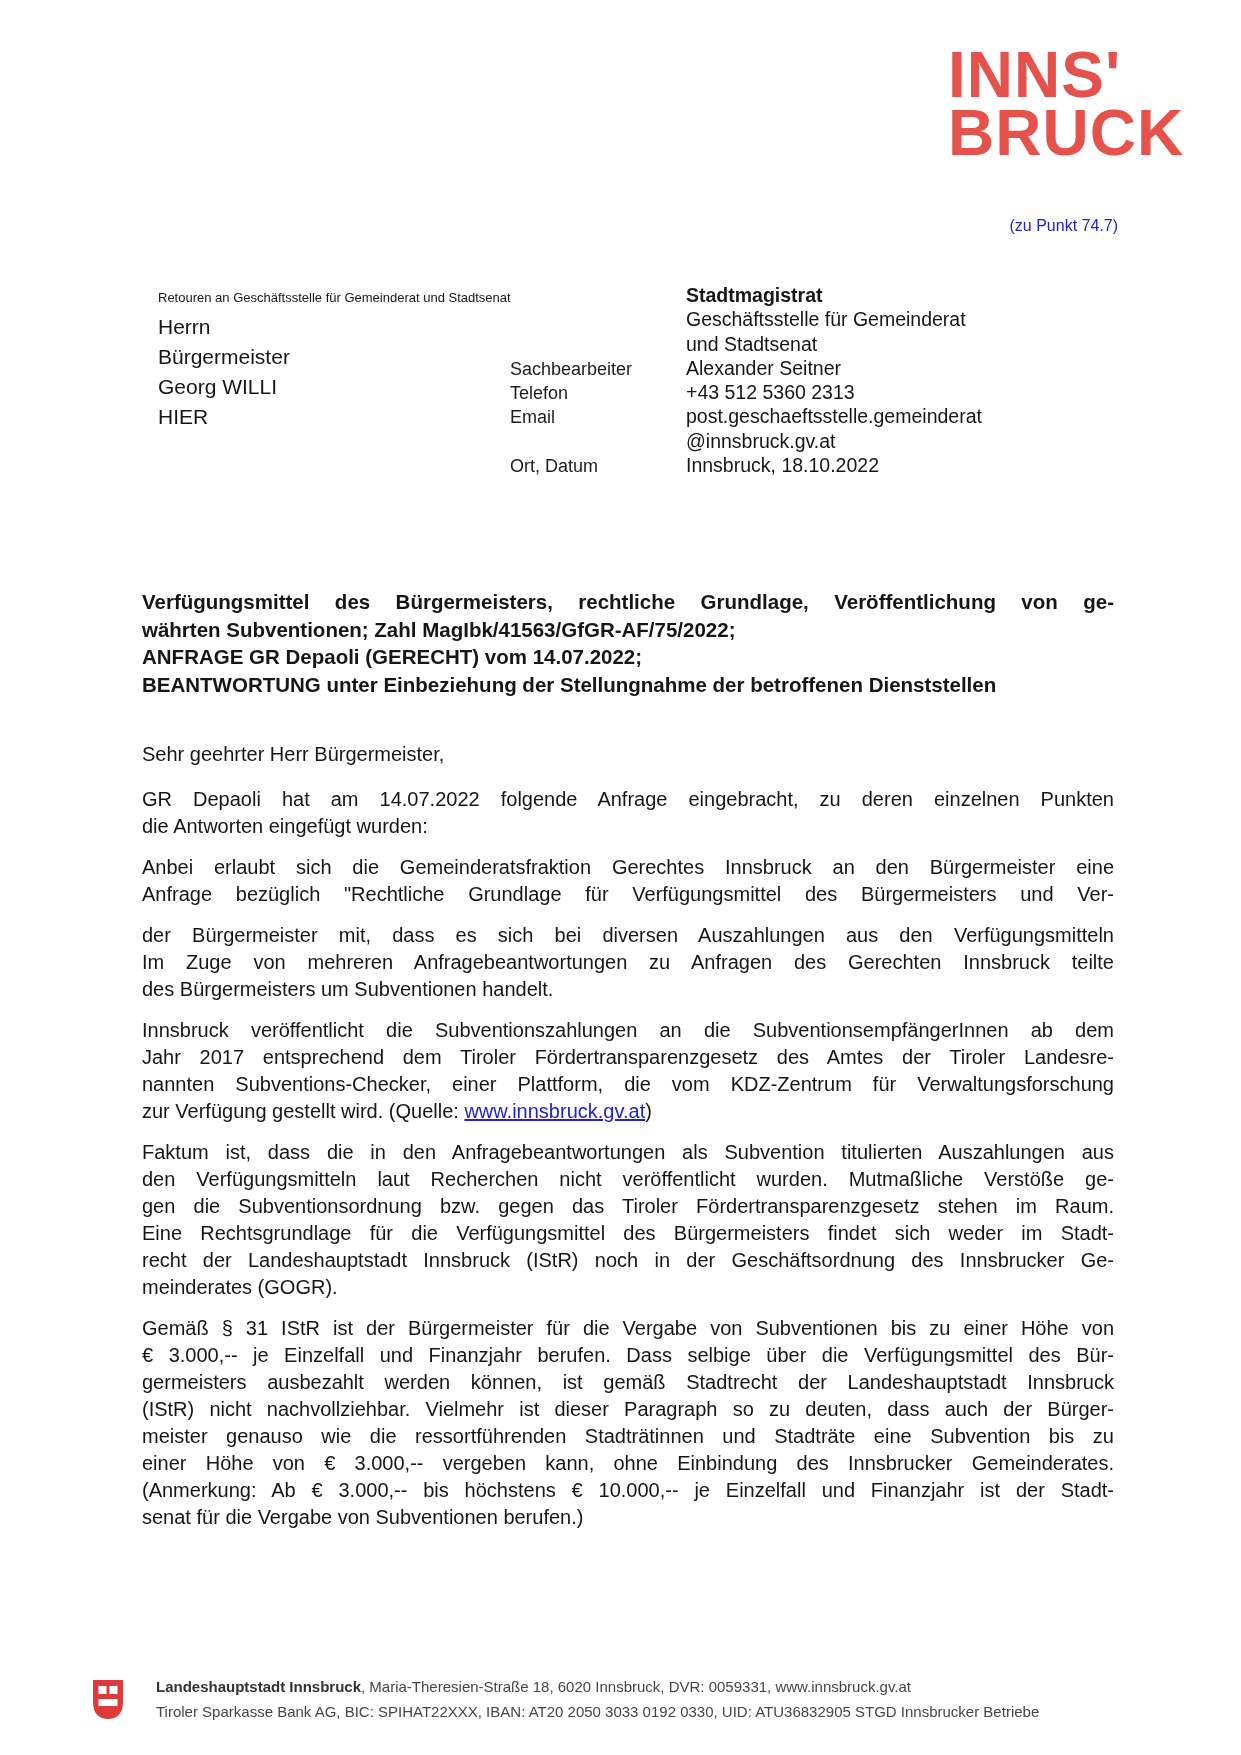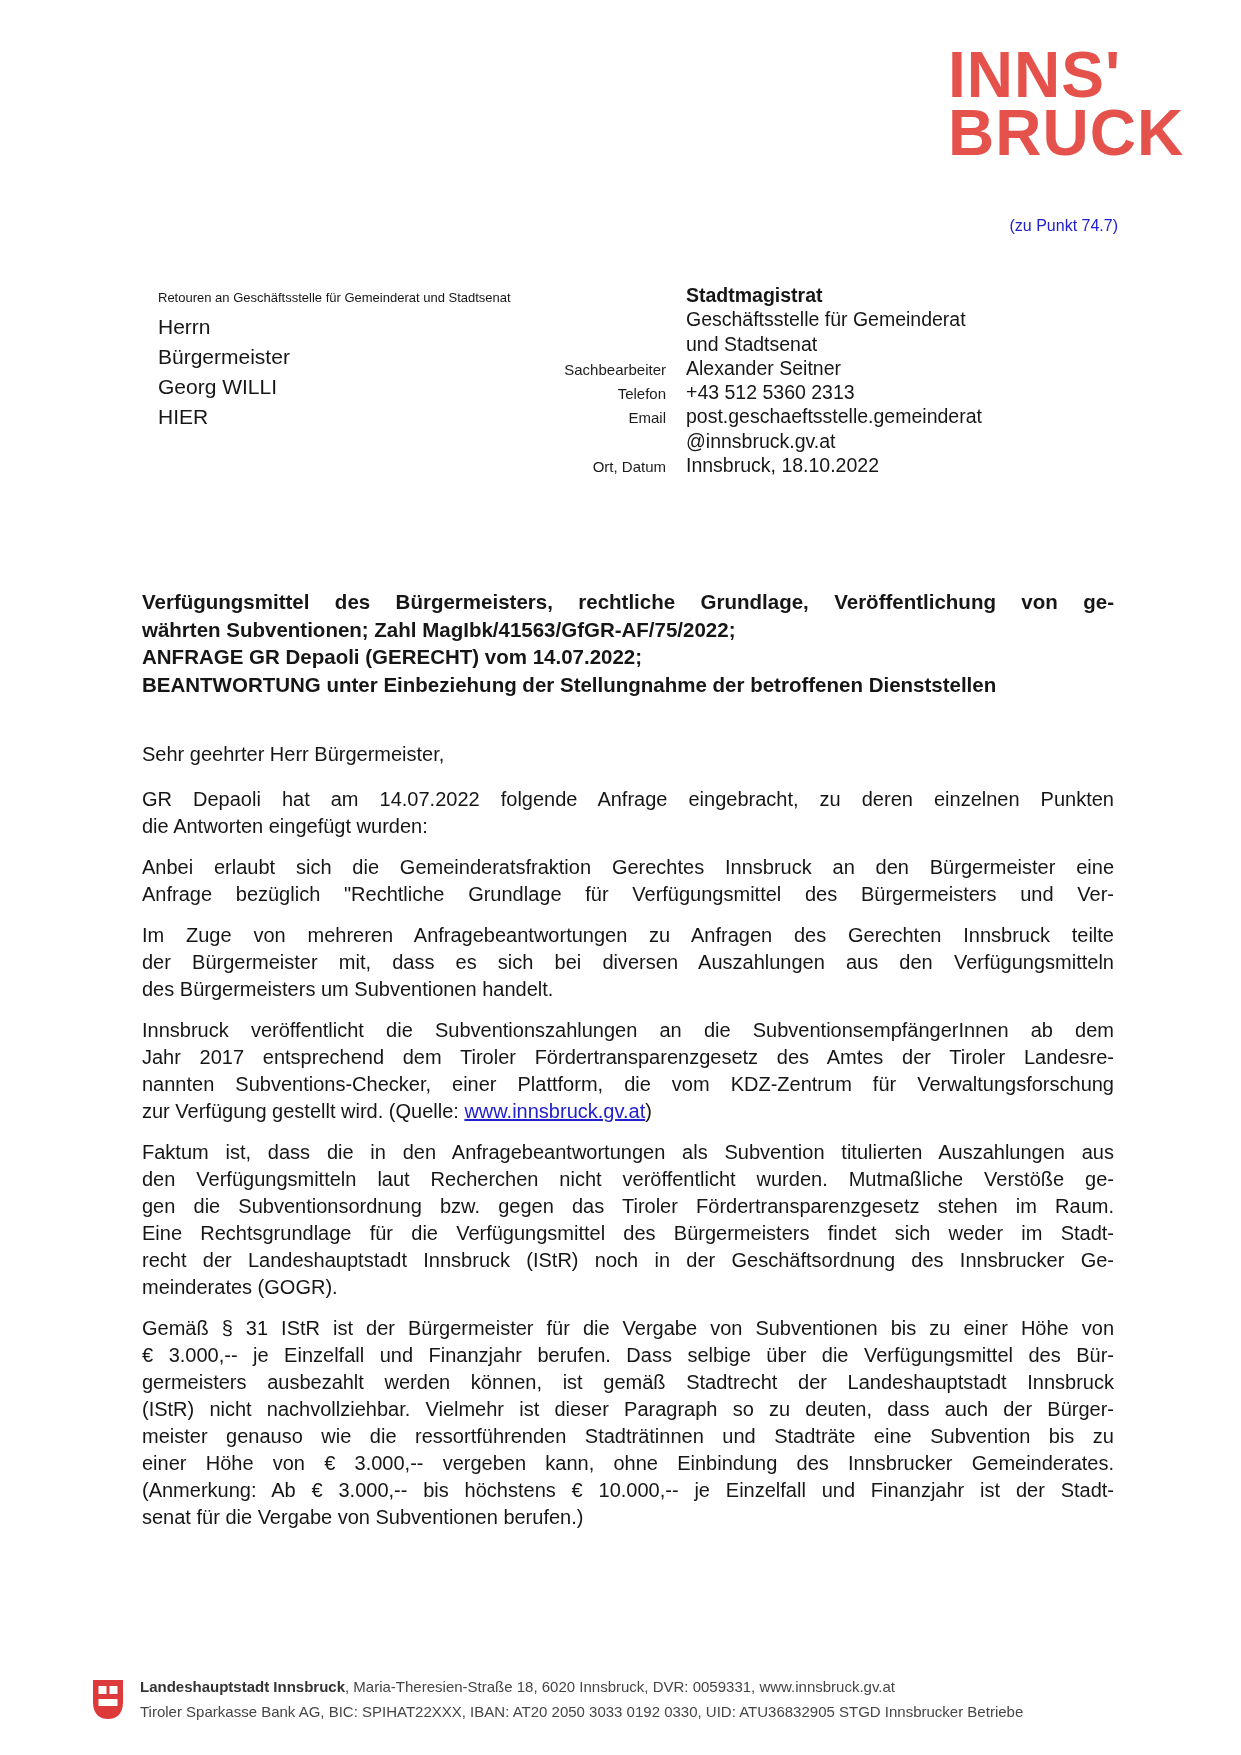--- a/index.html
+++ b/index.html
@@ -12,37 +12,37 @@
           font-weight:bold; font-size:64px; line-height:58px; letter-spacing:1px; }
   
   .annotation { position:absolute; right:123px; top:217px; color:#2121cd; font-size:16px; }
   
   .recipient { position:absolute; left:158px; top:290px; }
   .retouren  { font-size:13px; margin-bottom:7px; }
   .rcpt-line { font-size:21px; line-height:30px; }
   
   .sender { position:absolute; left:510px; top:284px; }
   .srow   { display:flex; align-items:baseline; height:24.3px; }
-  .slabel { width:156px; text-align:right; font-size:15px; color:#1c1c1c; flex:0 0 156px; }
+  .slabel { width:156px; font-size:18px; color:#1c1c1c; flex:0 0 156px; }
   .svalue { margin-left:20px; font-size:19.5px; white-space:nowrap; }
   .svalue.bold { font-weight:bold; }
   
   .subject { position:absolute; left:142px; top:588px; width:972px;
              font-weight:bold; font-size:20.5px; line-height:27.5px; }
   
   .body { position:absolute; left:142px; top:741px; width:972px; font-size:20px; line-height:27px; }
   .greeting { margin-bottom:18px; }
   .para { margin-bottom:14px; }
   .para.it { }
   .jl { text-align:justify; text-align-last:justify; }
   a.blink { color:#2121cd; text-decoration:underline; }
   
   .footer { position:absolute; left:90px; top:1674px; display:flex; align-items:flex-start; }
   .crest { flex:0 0 auto; margin-top:4px; }
-  .ftext { margin-left:14px; font-size:15px; line-height:25px; color:#454545; }
+  .ftext { margin-left:30px; font-size:15px; line-height:25px; color:#454545; }
   .forg  { font-weight:bold; color:#333333; }
 </style>
 </head>
 <body>
 
 <div class="page">
 
   <div class="logo">
     <div>INNS'</div>
     <div>BRUCK</div>
@@ -109,22 +109,22 @@
     <div>
         <div class="para">
           <div class="jl">GR Depaoli hat am 14.07.2022 folgende Anfrage eingebracht, zu deren einzelnen Punkten</div>
           <div>die Antworten eingefügt wurden:</div>
         </div>
         <div class="para it">
           <div class="jl">Anbei erlaubt sich die Gemeinderatsfraktion Gerechtes Innsbruck an den Bürgermeister eine</div>
           <div class="jl">Anfrage bezüglich "Rechtliche Grundlage für Verfügungsmittel des Bürgermeisters und Ver-</div>
         </div>
         <div class="para it">
+          <div class="jl">der Bürgermeister mit, dass es sich bei diversen Auszahlungen aus den Verfügungsmitteln</div>
           <div class="jl">Im Zuge von mehreren Anfragebeantwortungen zu Anfragen des Gerechten Innsbruck teilte</div>
-          <div class="jl">der Bürgermeister mit, dass es sich bei diversen Auszahlungen aus den Verfügungsmitteln</div>
           <div>des Bürgermeisters um Subventionen handelt.</div>
         </div>
         <div class="para it">
           <div class="jl">Innsbruck veröffentlicht die Subventionszahlungen an die SubventionsempfängerInnen ab dem</div>
           <div class="jl">Jahr 2017 entsprechend dem Tiroler Fördertransparenzgesetz des Amtes der Tiroler Landesre-</div>
           <div class="jl">nannten Subventions-Checker, einer Plattform, die vom KDZ-Zentrum für Verwaltungsforschung</div>
           <div><span>zur Verfügung gestellt wird. (Quelle: </span><a class="blink" href="#">www.innsbruck.gv.at</a><span>)</span></div>
         </div>
         <div class="para it">
           <div class="jl">Faktum ist, dass die in den Anfragebeantwortungen als Subvention titulierten Auszahlungen aus</div>

